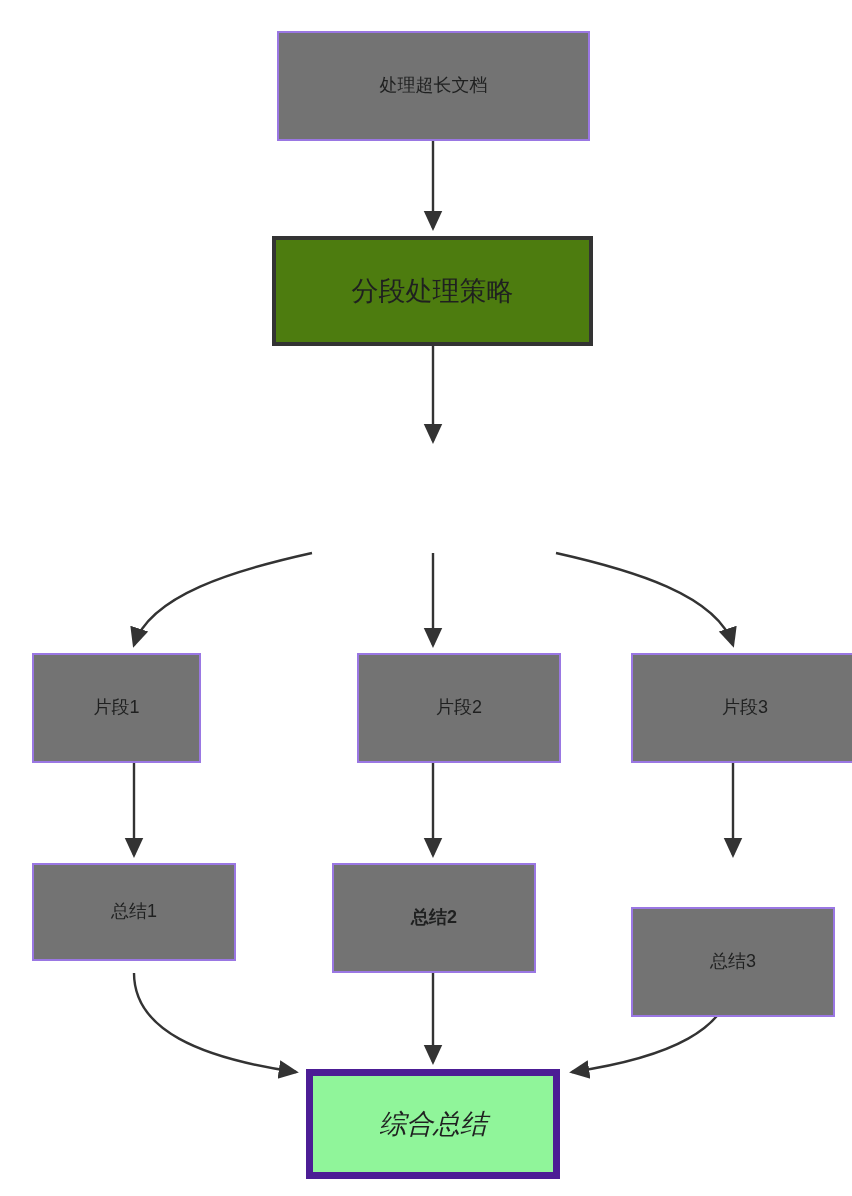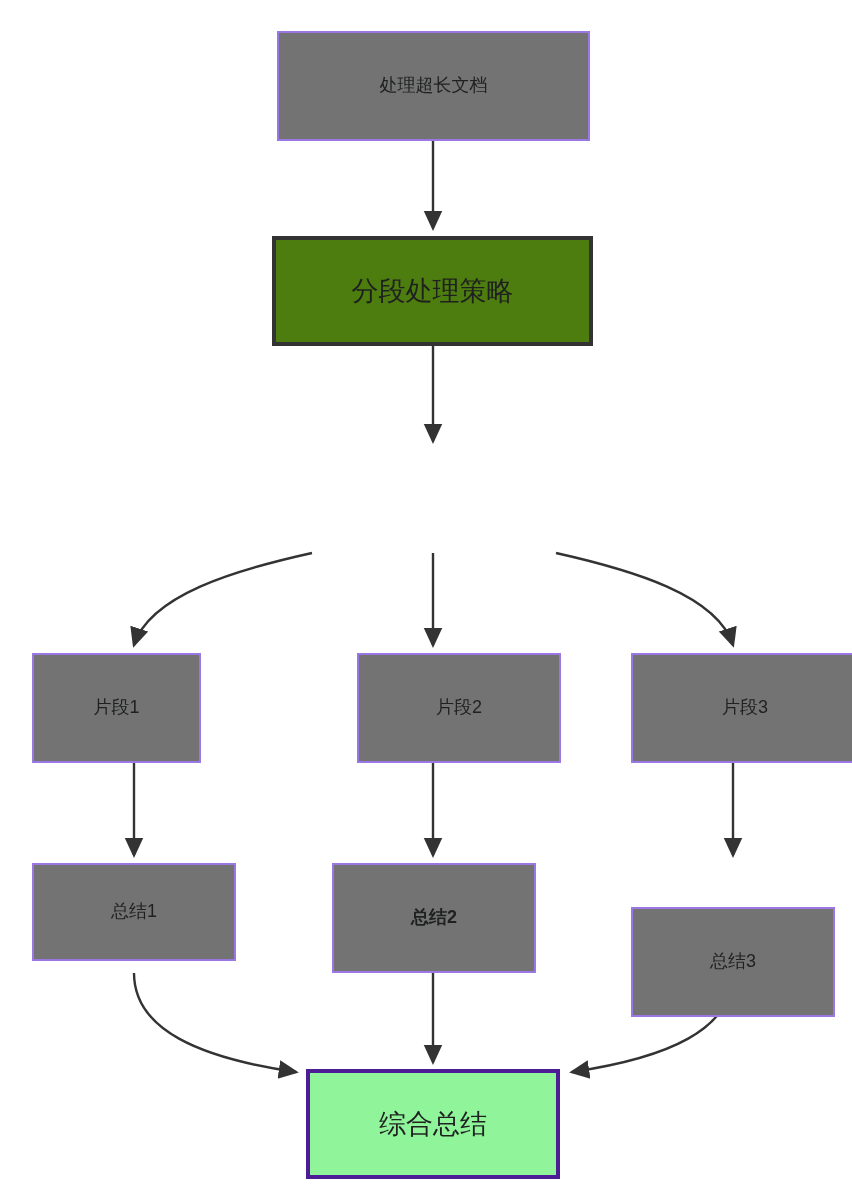--- a/index.html
+++ b/index.html
@@ -51,23 +51,24 @@
   
   .style-strategy {
     background: #4d7c0f;
     border: 4px solid #333333;
     color: #1f2020;
     font-size: 27px;
   }
   
   .style-final {
     background: #90f59a;
-    border: 4px solid #4c1d95;
+    border: 7px solid #4c1d95;
     color: #1f2020;
     font-size: 27px;
+    font-style: italic;
   }
 </style>
 </head>
 <body>
 
 <div id="diagram">
 
   <svg id="edges" viewBox="0 0 852 1196" width="852" height="1196" xmlns="http://www.w3.org/2000/svg">
     <defs>
       <marker id="arrowhead" markerWidth="9" markerHeight="9" refX="7.2" refY="4.5" orient="auto" markerUnits="strokeWidth">

